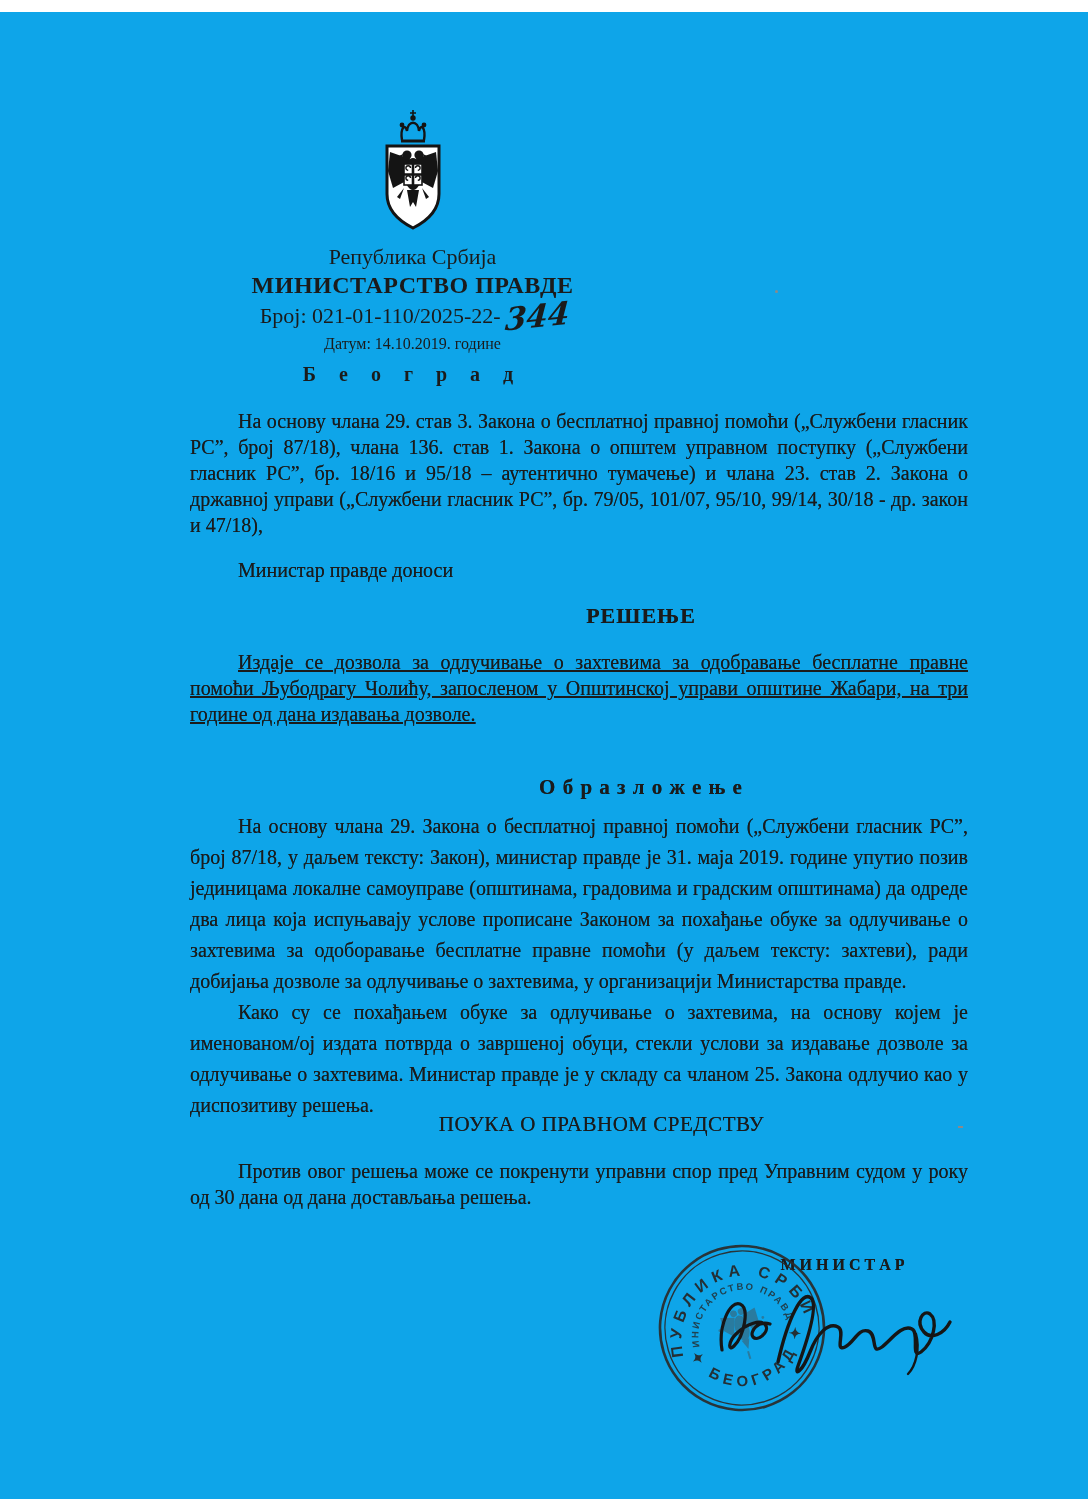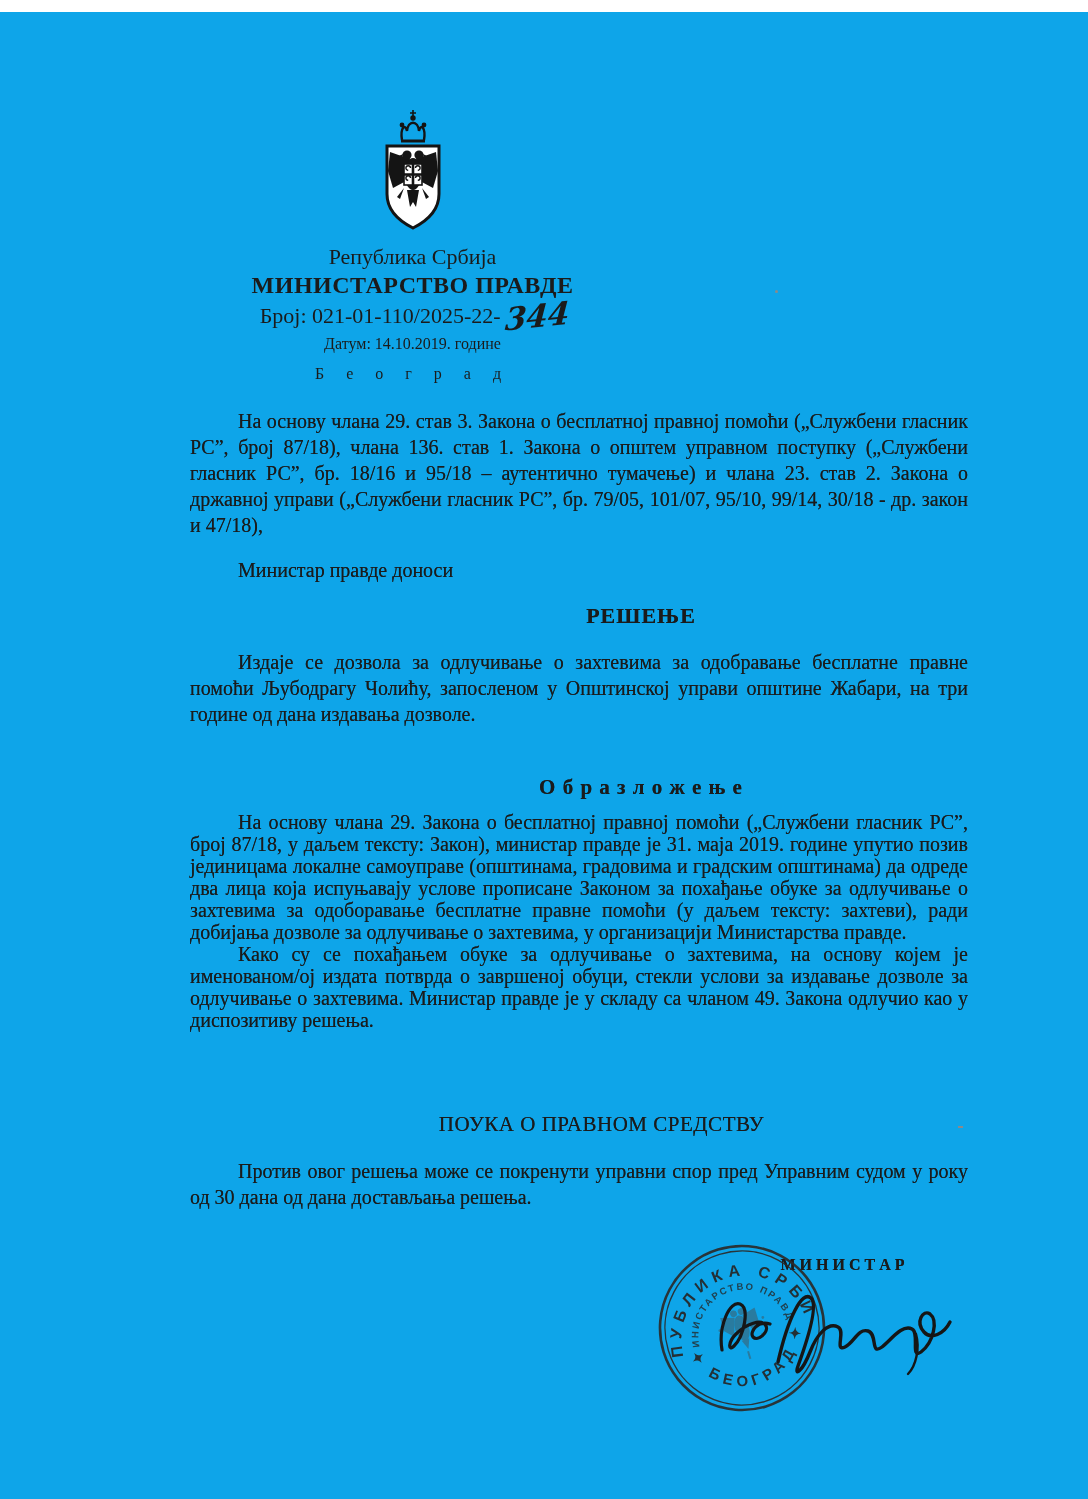--- a/index.html
+++ b/index.html
@@ -22,35 +22,35 @@
   .hdr-ministry{font-size:24px;font-weight:bold;letter-spacing:.5px;margin-top:2px;}
   .hdr-number{font-size:22px;margin-top:4px;white-space:nowrap;}
   .hdr-number .handwritten{
     display:inline-block;
     font-family:"DejaVu Serif",serif;font-style:italic;font-weight:bold;
     font-size:31px;line-height:20px;
     transform:rotate(-6deg) skewX(-10deg);
     position:relative;top:4px;left:4px;
   }
   .hdr-date{font-size:16px;margin-top:2px;}
-  .hdr-city{font-size:16px;font-weight:normal;letter-spacing:9px;margin-top:4px;}
+  .hdr-city{font-size:20px;font-weight:bold;letter-spacing:9px;margin-top:4px;}
 
   
   .block{
     position:absolute;left:190px;width:778px;
     font-size:20px;line-height:26px;text-align:justify;
     text-shadow:0 0 .5px rgba(20,20,20,.75);
   }
   .block p{margin:0;text-indent:48px;}
   .indent-line{text-indent:48px;text-align:left;}
   .center-head{
     text-align:center;font-weight:bold;font-size:22px;
     padding-left:62px;letter-spacing:1px;
   }
-  .tight p{line-height:22px;}
+  .tight p{line-height:31px;}
   .remedy-head{font-size:21px;text-align:center;text-indent:45px;letter-spacing:.5px;}
 
   
   .sig-block{
     position:absolute;left:700px;width:285px;text-align:center;z-index:2;
     text-shadow:0 0 .5px rgba(20,20,20,.75);
   }
   .sig-name{font-size:21px;font-weight:bold;}
   .stamp{position:absolute;left:654px;top:1228px;z-index:3;opacity:.92;}
   .signature{position:absolute;left:708px;top:1262px;z-index:4;}
@@ -112,29 +112,29 @@
   </div>
 
   <div class="block" style="top:396px;">
     <p>На основу члана 29. став 3. Закона о бесплатној правној помоћи („Службени гласник РС”, број 87/18), члана 136. став 1. Закона о општем управном поступку („Службени гласник РС”, бр. 18/16 и 95/18 – аутентично тумачење) и члана 23. став 2. Закона о државној управи („Службени гласник РС”, бр. 79/05, 101/07, 95/10, 99/14, 30/18 - др. закон и 47/18),</p>
   </div>
 
   <div class="block indent-line" style="top:545px;">Министар правде доноси</div>
 
   <div class="block center-head" style="top:591px;">РЕШЕЊЕ</div>
 
-  <div class="block" style="top:637px;">
+  <div class="block" style="top:637px;text-decoration:underline;">
     <p>Издаје се дозвола за одлучивање о захтевима за одобравање бесплатне правне помоћи Љубодрагу Чолићу, запосленом у Општинској управи општине Жабари, на три године од дана издавања дозволе.</p>
   </div>
 
   <div class="block center-head" style="top:762px;font-size:21px;">О б р а з л о ж е њ е</div>
 
   <div class="block tight" style="top:799px;">
     <p>На основу члана 29. Закона о бесплатној правној помоћи („Службени гласник РС”, број 87/18, у даљем тексту: Закон), министар правде је 31. маја 2019. године упутио позив јединицама локалне самоуправе (општинама, градовима и градским општинама) да одреде два лица која испуњавају услове прописане Законом за похађање обуке за одлучивање о захтевима за одоборавање бесплатне правне помоћи (у даљем тексту: захтеви), ради добијања дозволе за одлучивање о захтевима, у организацији Министарства правде.</p>
-    <p>Како су се похађањем обуке за одлучивање о захтевима, на основу којем је именованом/ој издата потврда о завршеној обуци, стекли услови за издавање дозволе за одлучивање о захтевима. Министар правде је у складу са чланом 49. Закона одлучио као у диспозитиву решења.</p>
+    <p>Како су се похађањем обуке за одлучивање о захтевима, на основу којем је именованом/ој издата потврда о завршеној обуци, стекли услови за издавање дозволе за одлучивање о захтевима. Министар правде је у складу са чланом 25. Закона одлучио као у диспозитиву решења.</p>
   </div>
 
   <div class="block remedy-head" style="top:1099px;">ПОУКА О ПРАВНОМ СРЕДСТВУ</div>
 
   <div class="block" style="top:1146px;">
     <p>Против овог решења може се покренути управни спор пред Управним судом у року од 30 дана од дана достављања решења.</p>
   </div>
 
   <div class="sig-block" style="top:1244px;font-weight:bold;">М И Н И С Т А Р</div>
 

